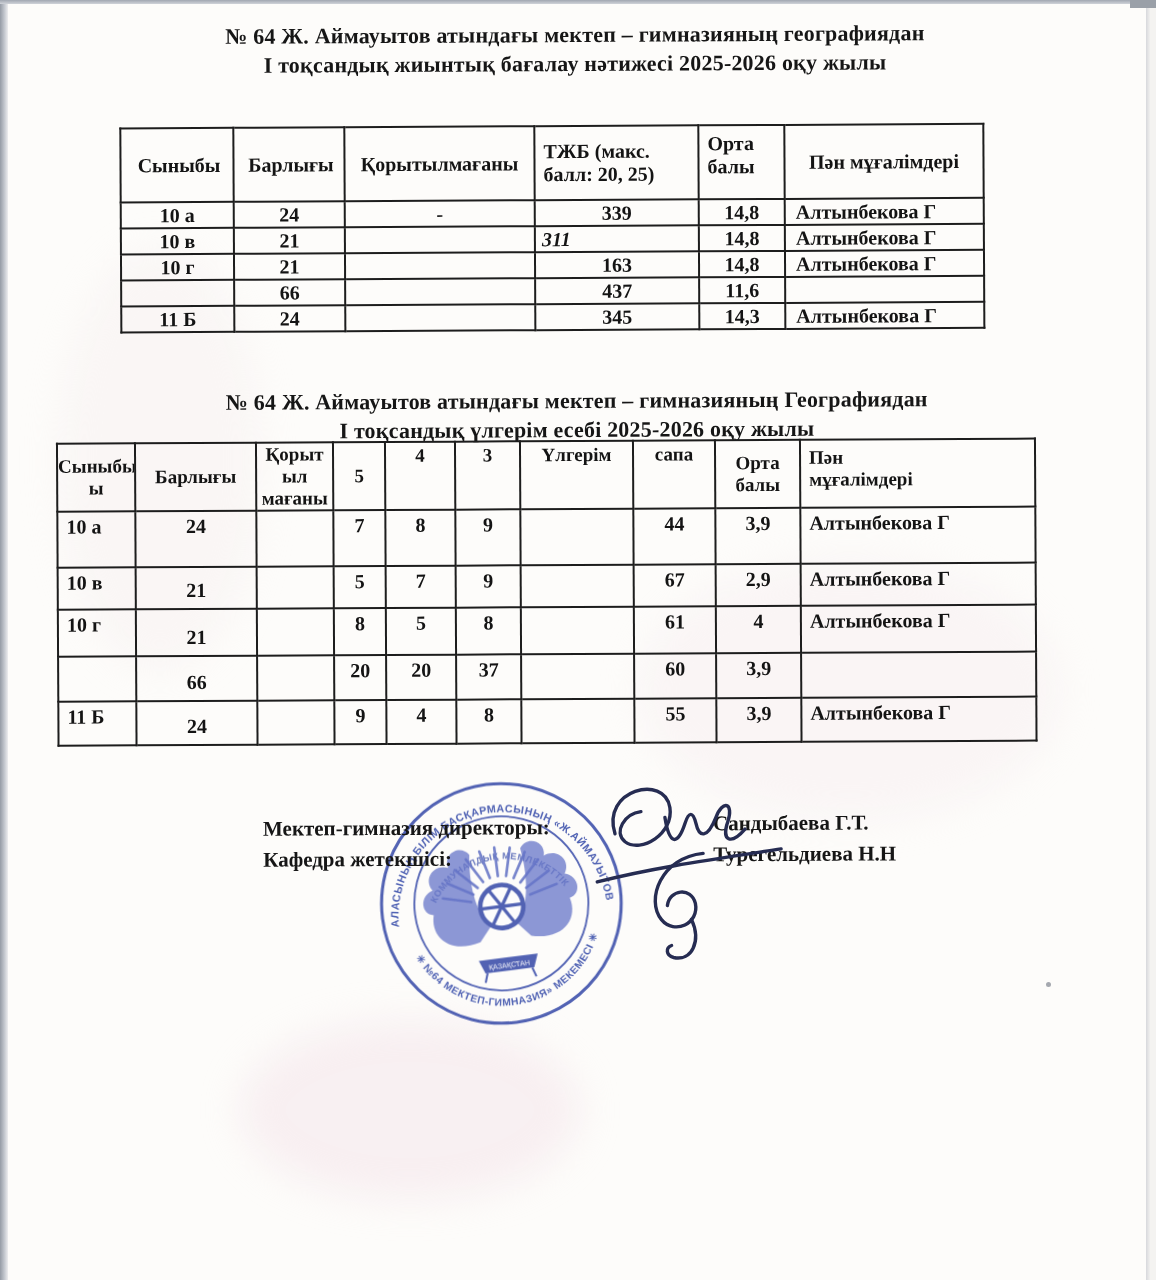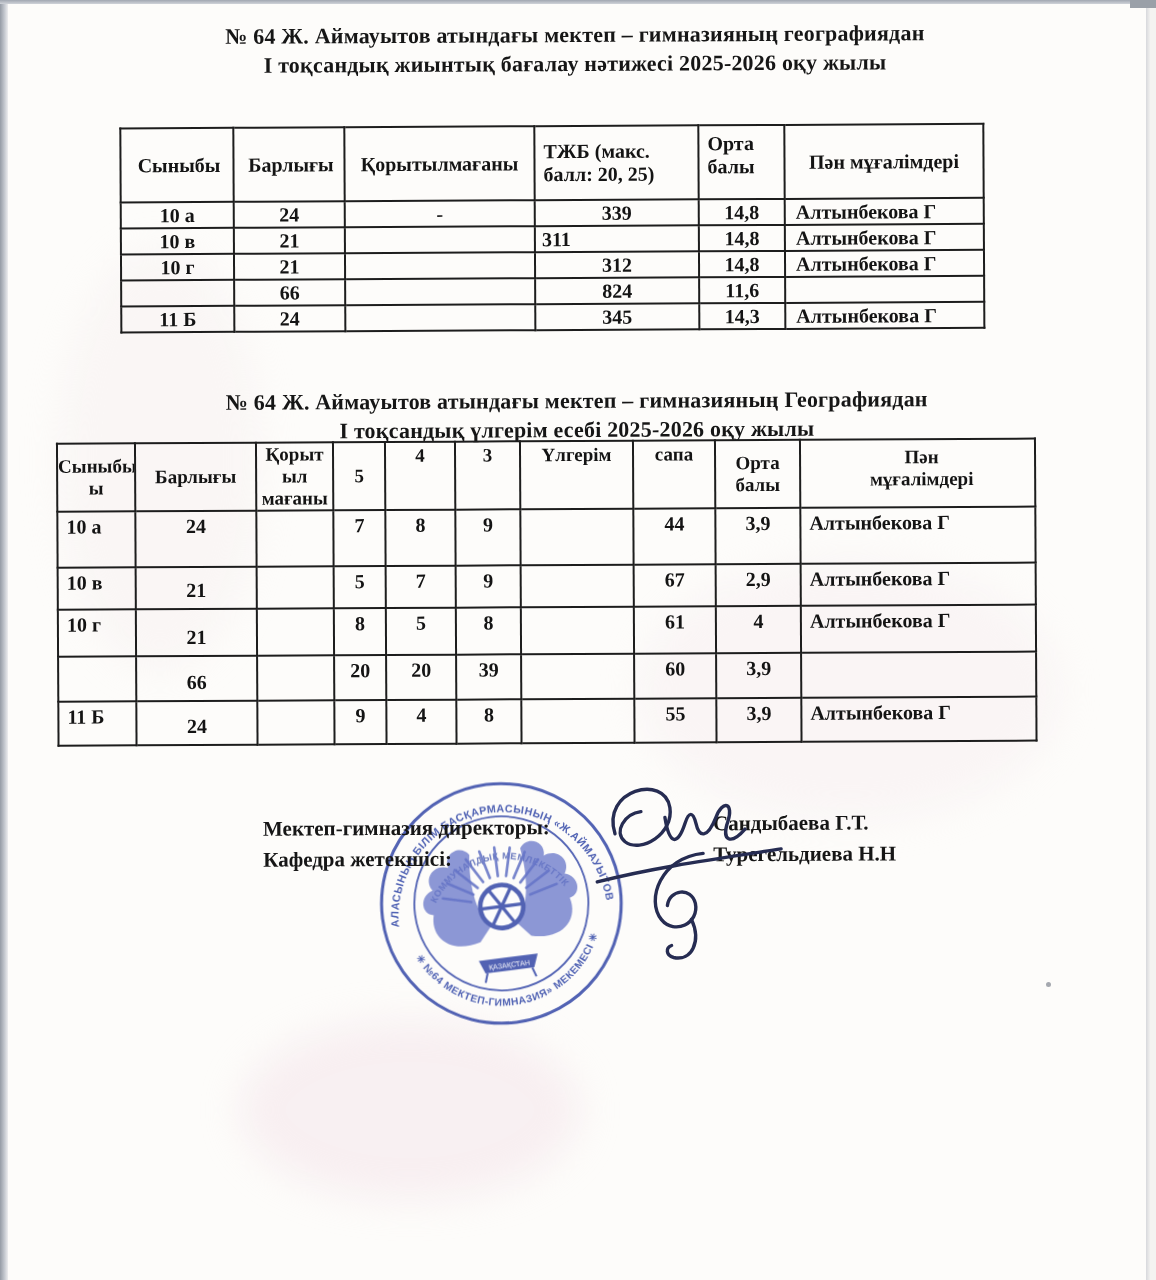--- a/index.html
+++ b/index.html
@@ -35,34 +35,34 @@
   
   #table1{left:122px;top:125px;width:863px;}
   #table1 thead tr{height:74px;}
   #table1 tbody tr{height:26px;}
   #table1 th{text-align:center;vertical-align:middle;}
   #table1 .h-tzb{text-align:left;padding-left:8px;border-radius:29px;}
   #table1 .h-avg{text-align:left;vertical-align:top;padding:6px 0 0 8px;}
   #table1 .h-cls,#table1 .h-total{padding-left:4px;}
   #table1 td{text-align:center;vertical-align:middle;}
   #table1 .c-teacher{text-align:left;padding-left:10px;}
-  #table1 tbody tr:nth-child(2) .c-tzb{text-align:left;padding-left:6px;}
+  #table1 tbody tr:nth-child(2) .c-tzb{text-align:left;padding-left:6px;font-style:italic;}
   #table1 tbody tr:nth-child(4){font-weight:bold;}
 
   
   #table2{left:57px;top:440px;width:978px;}
   #table2 thead tr{height:60px;}
   #table2 tbody tr:nth-child(1){height:56px;}
   #table2 tbody tr:nth-child(2){height:42px;}
   #table2 tbody tr:nth-child(3){height:47px;}
   #table2 tbody tr:nth-child(4){height:45px;}
   #table2 tbody tr:nth-child(5){height:44px;}
   #table2 th{font-size:19px;text-align:center;vertical-align:middle;line-height:1.15;}
   #table2 .h-m4,#table2 .h-m3,#table2 .h-ulgerim,#table2 .h-sapa{vertical-align:top;padding-top:2px;}
-  #table2 .h-teacher{vertical-align:top;text-align:center;padding:6px 0 0 8px;}
+  #table2 .h-teacher{vertical-align:top;text-align:left;padding:6px 0 0 8px;}
   #table2 td{vertical-align:top;text-align:center;padding-top:3px;}
   #table2 .c-cls{text-align:left;padding-left:8px;}
   #table2 .c-teacher{text-align:left;padding-left:8px;}
   #table2 .c-total{vertical-align:bottom;padding-bottom:6px;}
   #table2 tbody tr:first-child .c-total{vertical-align:top;padding-top:3px;}
 
   
   .sig-labels{position:absolute;left:262px;top:812px;font-weight:bold;font-size:21px;
               line-height:31px;z-index:8;}
   .sig-names{position:absolute;left:712px;top:809px;font-weight:bold;font-size:21px;
@@ -122,29 +122,29 @@
             <td class="c-total">21</td>
             <td class="c-not_graded"></td>
             <td class="c-tzb">311</td>
             <td class="c-avg">14,8</td>
             <td class="c-teacher">Алтынбекова Г</td>
           </tr>
           <tr>
             <td class="c-cls">10 г</td>
             <td class="c-total">21</td>
             <td class="c-not_graded"></td>
-            <td class="c-tzb">312</td>
+            <td class="c-tzb">163</td>
             <td class="c-avg">14,8</td>
             <td class="c-teacher">Алтынбекова Г</td>
           </tr>
           <tr>
             <td class="c-cls"></td>
             <td class="c-total">66</td>
             <td class="c-not_graded"></td>
-            <td class="c-tzb">824</td>
+            <td class="c-tzb">437</td>
             <td class="c-avg">11,6</td>
             <td class="c-teacher"></td>
           </tr>
           <tr>
             <td class="c-cls">11 Б</td>
             <td class="c-total">24</td>
             <td class="c-not_graded"></td>
             <td class="c-tzb">345</td>
             <td class="c-avg">14,3</td>
             <td class="c-teacher">Алтынбекова Г</td>
@@ -225,21 +225,21 @@
             <td class="c-sapa">61</td>
             <td class="c-orta">4</td>
             <td class="c-teacher">Алтынбекова Г</td>
           </tr>
           <tr>
             <td class="c-cls"></td>
             <td class="c-total">66</td>
             <td class="c-qoryt"></td>
             <td class="c-m5">20</td>
             <td class="c-m4">20</td>
-            <td class="c-m3">39</td>
+            <td class="c-m3">37</td>
             <td class="c-ulgerim"></td>
             <td class="c-sapa">60</td>
             <td class="c-orta">3,9</td>
             <td class="c-teacher"></td>
           </tr>
           <tr>
             <td class="c-cls">11 Б</td>
             <td class="c-total">24</td>
             <td class="c-qoryt"></td>
             <td class="c-m5">9</td>

